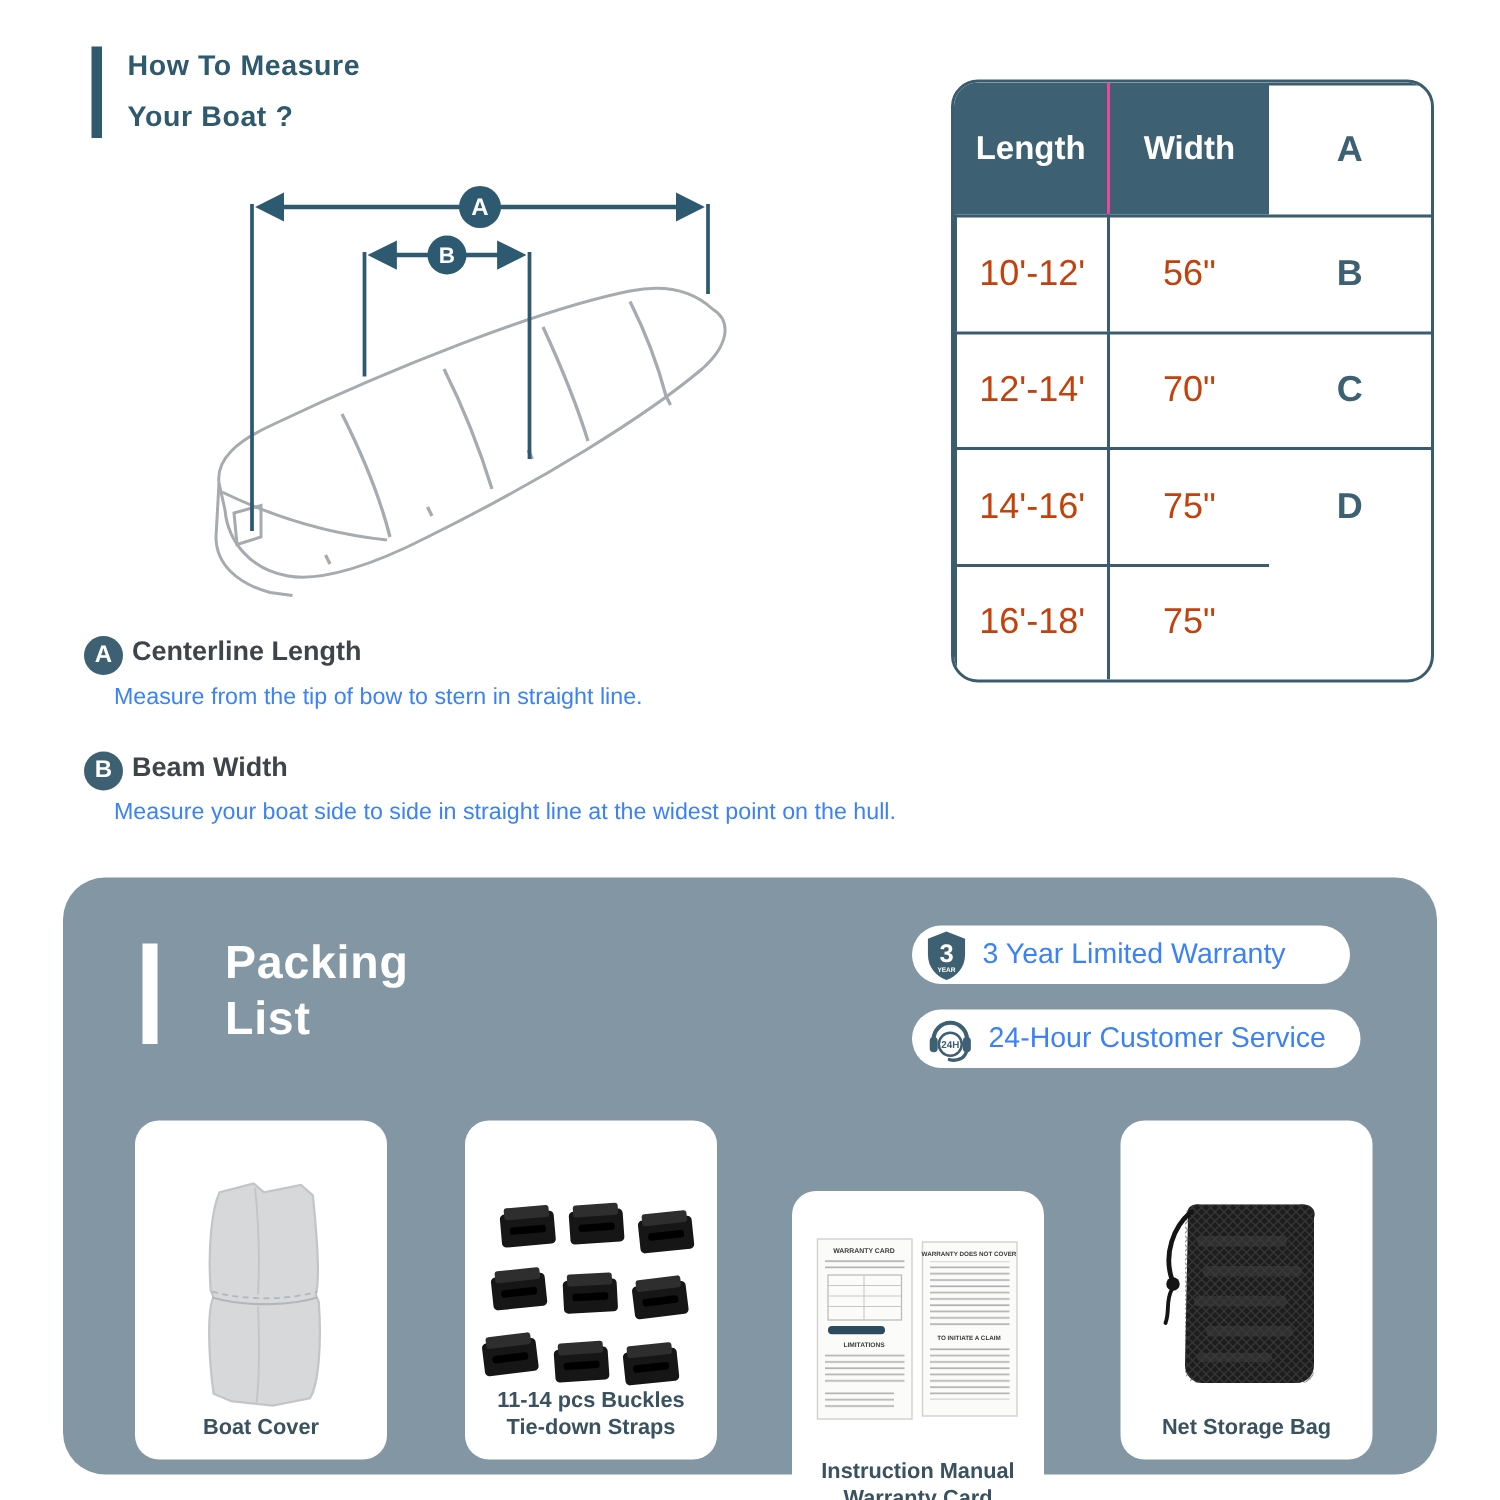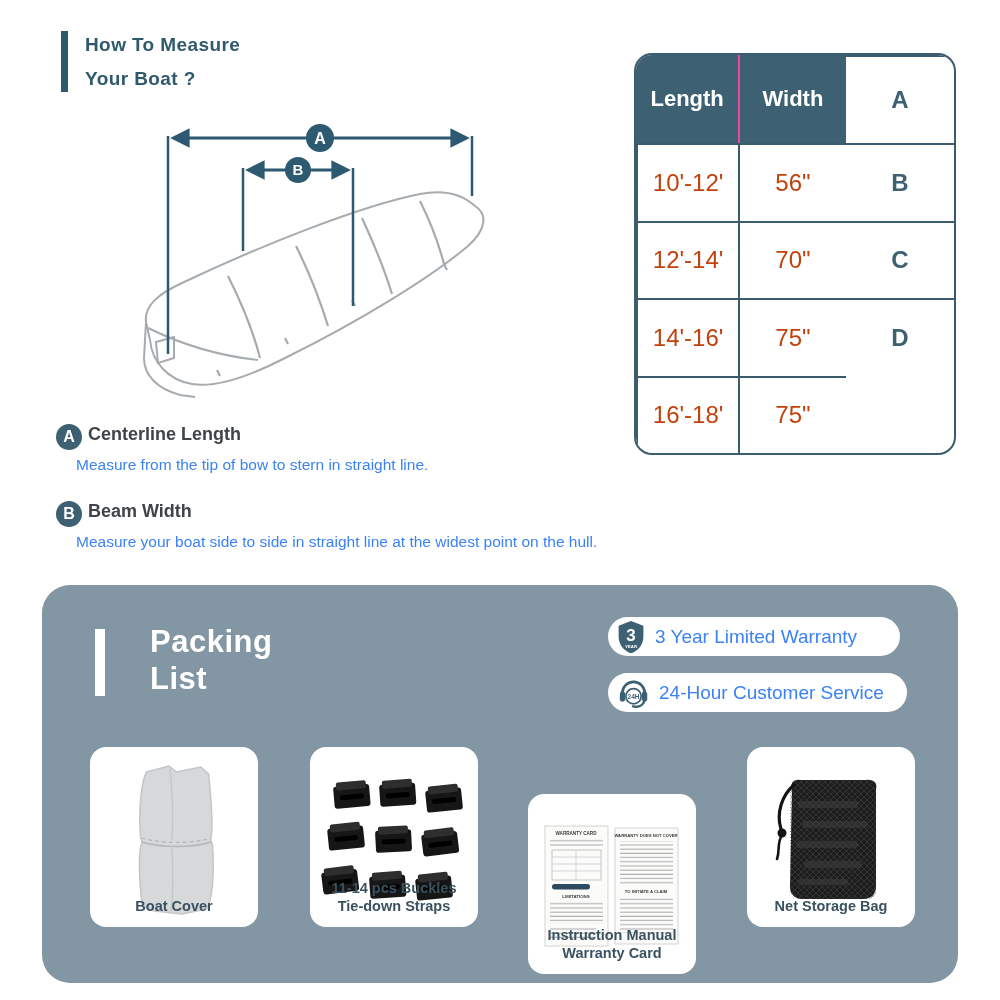--- a/index.html
+++ b/index.html
@@ -40,21 +40,21 @@
              background:#8297a3; border-radius:28px; }
   .pack-bar { position:absolute; left:53px; top:44px; width:10px; height:67px; background:#ffffff; }
   .pack-title { position:absolute; left:88px; top:38px; font-size:31px; font-weight:700;
                 color:#ffffff; line-height:37px; letter-spacing:.5px;margin-left:20px; }
   .pill { position:absolute; left:566px; height:39px; background:#ffffff; border-radius:20px;
           display:flex; align-items:center; padding:0 16px 0 8px; gap:9px; }
   .pill-1 { top:32px; width:292px; }
   .pill-2 { top:88px; width:299px; }
   .pill-label { font-size:19px; color:#3b82f6; white-space:nowrap; }
 
-  .card { position:absolute; top:162px; width:168px; height:180px; background:#ffffff;
+  .card { position:absolute; top:162px; width:168px; height:226px; background:#ffffff;
           border-radius:16px; display:flex; flex-direction:column; align-items:flex-end; }
   .card-1 { left:48px; } .card-2 { left:268px; } .card-3 { left:486px;margin-top:47px; } .card-4 { left:705px; }
   .card-img { flex:1; display:flex; align-items:center; justify-content:center; width:100%; padding-top:10px; }
   .card-label { position:absolute; bottom:12px; left:0; right:0; text-align:center;
                 font-size:14.5px; font-weight:700; color:#3a5260; line-height:18px; }
 </style>
 </head>
 <body>
 
 <div class="page">

